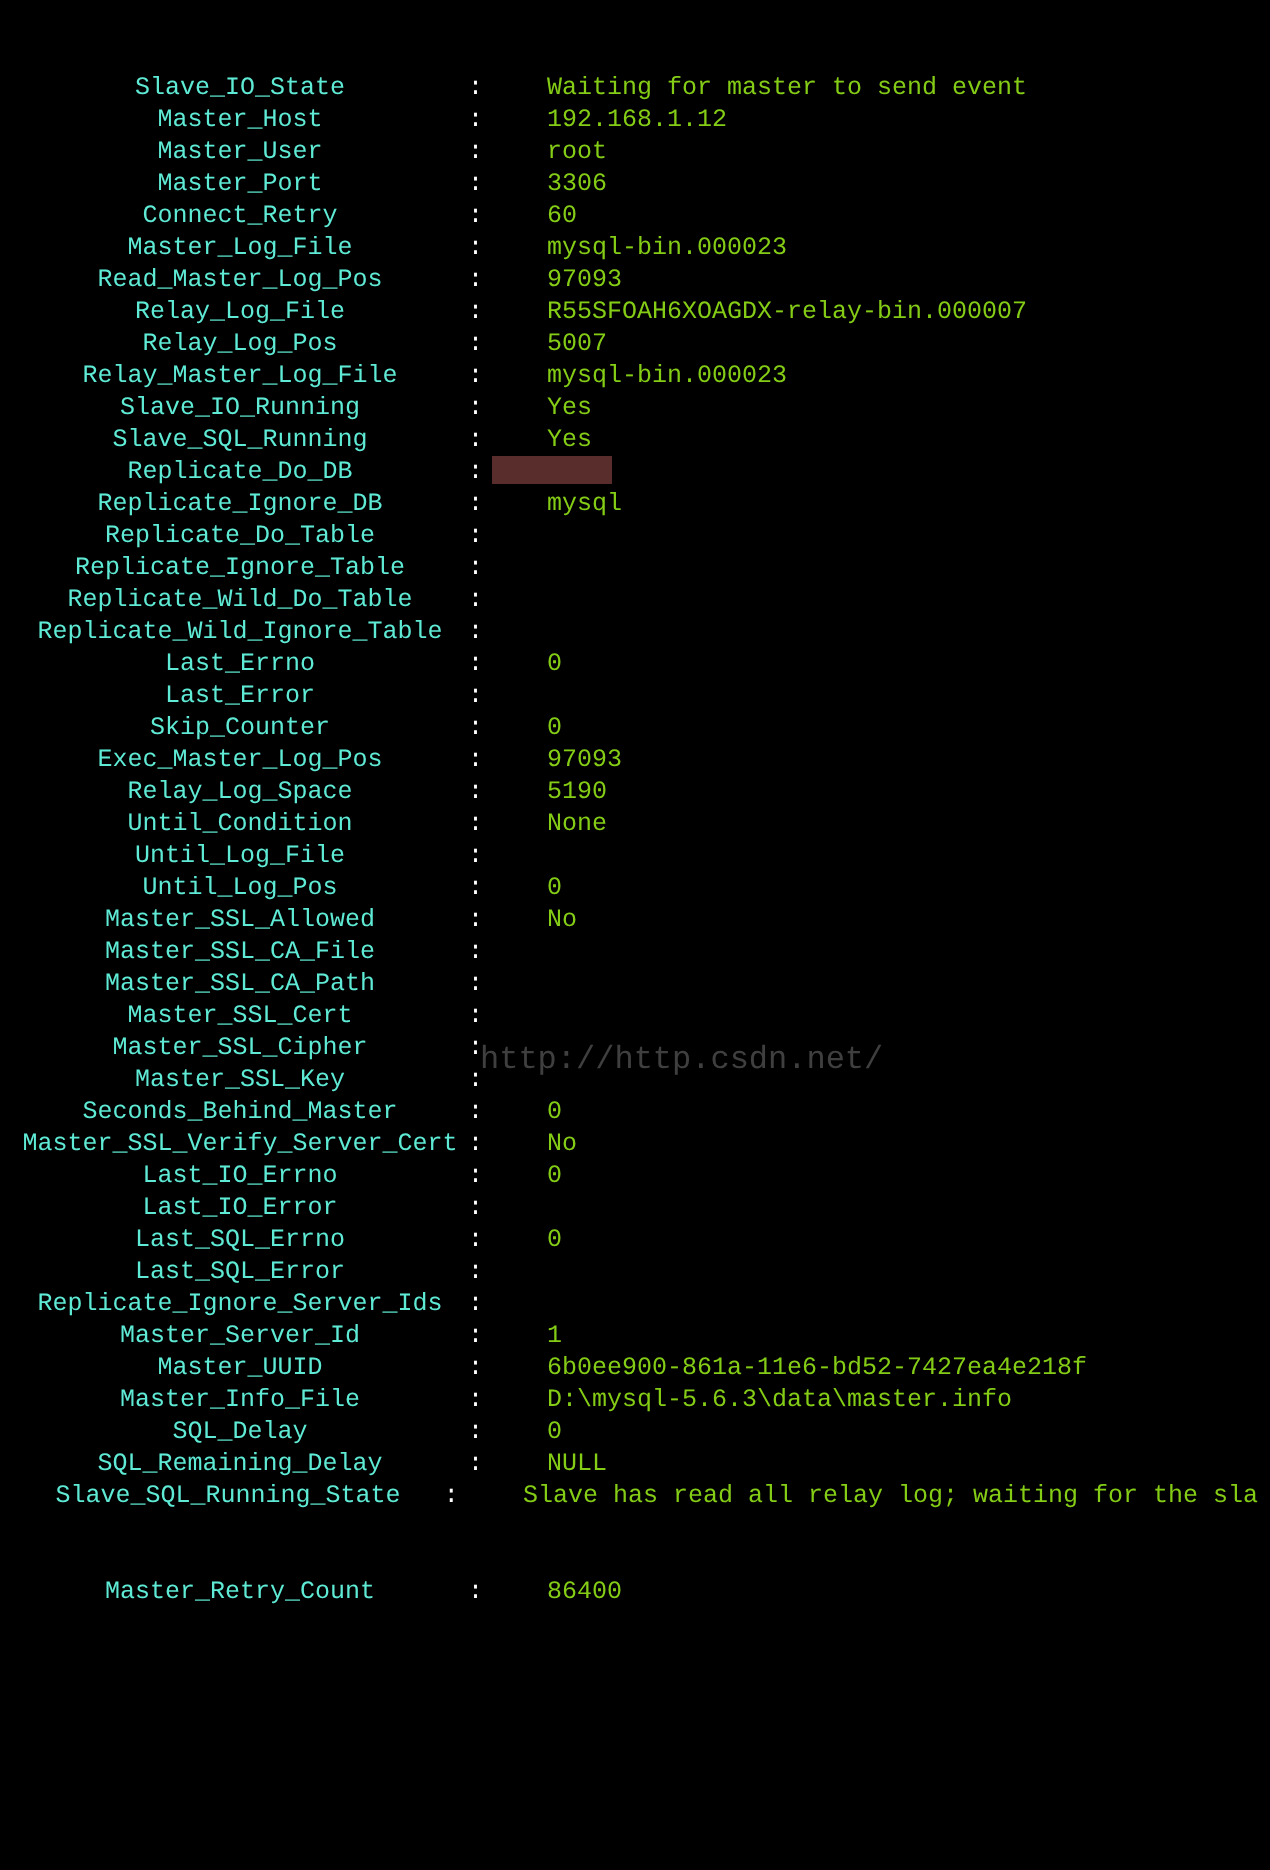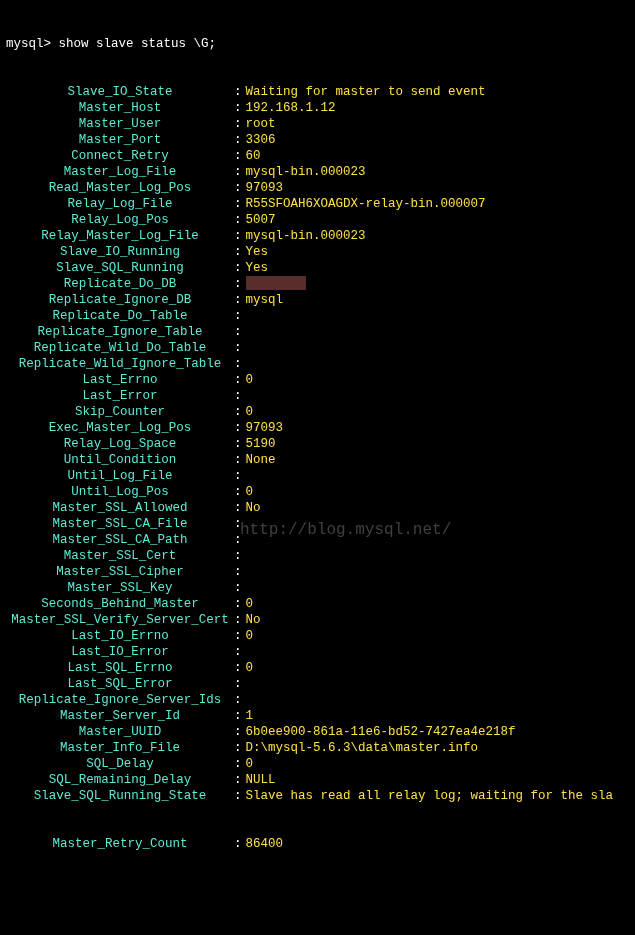--- a/index.html
+++ b/index.html
@@ -25,22 +25,23 @@
   .label {
     display: inline-block;
     width: 228px;
     text-align: center;
     color: #5eead4;
   }
   .colon {
     color: #fff;
   }
   .value {
-    color: #fde047;
+    color: #84cc16;
     padding-left: 4px;
+    margin-left: 28px;
   }
   .prompt-line, .header-line, .footer-line, .wrap-line {
     color: #fff;
   }
   .redacted {
     display: inline-block;
     width: 60px;
     height: 14px;
     background: #5a2d2d;
     vertical-align: middle;
@@ -53,19 +54,18 @@
     font-size: 16px;
     left: 240px;
     top: 522px;
     pointer-events: none;
   }
 </style>
 </head>
 <body>
 
 <div class="terminal">
-  <div class="prompt-line">mysql&gt; show slave status \G;</div>
   <div id="rows-container"><div class="row"><span class="label">Slave_IO_State</span><span class="colon">:</span><span class="value">Waiting for master to send event</span></div><div class="row"><span class="label">Master_Host</span><span class="colon">:</span><span class="value">192.168.1.12</span></div><div class="row"><span class="label">Master_User</span><span class="colon">:</span><span class="value">root</span></div><div class="row"><span class="label">Master_Port</span><span class="colon">:</span><span class="value">3306</span></div><div class="row"><span class="label">Connect_Retry</span><span class="colon">:</span><span class="value">60</span></div><div class="row"><span class="label">Master_Log_File</span><span class="colon">:</span><span class="value">mysql-bin.000023</span></div><div class="row"><span class="label">Read_Master_Log_Pos</span><span class="colon">:</span><span class="value">97093</span></div><div class="row"><span class="label">Relay_Log_File</span><span class="colon">:</span><span class="value">R55SFOAH6XOAGDX-relay-bin.000007</span></div><div class="row"><span class="label">Relay_Log_Pos</span><span class="colon">:</span><span class="value">5007</span></div><div class="row"><span class="label">Relay_Master_Log_File</span><span class="colon">:</span><span class="value">mysql-bin.000023</span></div><div class="row"><span class="label">Slave_IO_Running</span><span class="colon">:</span><span class="value">Yes</span></div><div class="row"><span class="label">Slave_SQL_Running</span><span class="colon">:</span><span class="value">Yes</span></div><div class="row"><span class="label">Replicate_Do_DB</span><span class="colon">:</span><span class="redacted"></span></div><div class="row"><span class="label">Replicate_Ignore_DB</span><span class="colon">:</span><span class="value">mysql</span></div><div class="row"><span class="label">Replicate_Do_Table</span><span class="colon">:</span><span class="value"></span></div><div class="row"><span class="label">Replicate_Ignore_Table</span><span class="colon">:</span><span class="value"></span></div><div class="row"><span class="label">Replicate_Wild_Do_Table</span><span class="colon">:</span><span class="value"></span></div><div class="row"><span class="label">Replicate_Wild_Ignore_Table</span><span class="colon">:</span><span class="value"></span></div><div class="row"><span class="label">Last_Errno</span><span class="colon">:</span><span class="value">0</span></div><div class="row"><span class="label">Last_Error</span><span class="colon">:</span><span class="value"></span></div><div class="row"><span class="label">Skip_Counter</span><span class="colon">:</span><span class="value">0</span></div><div class="row"><span class="label">Exec_Master_Log_Pos</span><span class="colon">:</span><span class="value">97093</span></div><div class="row"><span class="label">Relay_Log_Space</span><span class="colon">:</span><span class="value">5190</span></div><div class="row"><span class="label">Until_Condition</span><span class="colon">:</span><span class="value">None</span></div><div class="row"><span class="label">Until_Log_File</span><span class="colon">:</span><span class="value"></span></div><div class="row"><span class="label">Until_Log_Pos</span><span class="colon">:</span><span class="value">0</span></div><div class="row"><span class="label">Master_SSL_Allowed</span><span class="colon">:</span><span class="value">No</span></div><div class="row"><span class="label">Master_SSL_CA_File</span><span class="colon">:</span><span class="value"></span></div><div class="row"><span class="label">Master_SSL_CA_Path</span><span class="colon">:</span><span class="value"></span></div><div class="row"><span class="label">Master_SSL_Cert</span><span class="colon">:</span><span class="value"></span></div><div class="row"><span class="label">Master_SSL_Cipher</span><span class="colon">:</span><span class="value"></span></div><div class="row"><span class="label">Master_SSL_Key</span><span class="colon">:</span><span class="value"></span></div><div class="row"><span class="label">Seconds_Behind_Master</span><span class="colon">:</span><span class="value">0</span></div><div class="row"><span class="label">Master_SSL_Verify_Server_Cert</span><span class="colon">:</span><span class="value">No</span></div><div class="row"><span class="label">Last_IO_Errno</span><span class="colon">:</span><span class="value">0</span></div><div class="row"><span class="label">Last_IO_Error</span><span class="colon">:</span><span class="value"></span></div><div class="row"><span class="label">Last_SQL_Errno</span><span class="colon">:</span><span class="value">0</span></div><div class="row"><span class="label">Last_SQL_Error</span><span class="colon">:</span><span class="value"></span></div><div class="row"><span class="label">Replicate_Ignore_Server_Ids</span><span class="colon">:</span><span class="value"></span></div><div class="row"><span class="label">Master_Server_Id</span><span class="colon">:</span><span class="value">1</span></div><div class="row"><span class="label">Master_UUID</span><span class="colon">:</span><span class="value">6b0ee900-861a-11e6-bd52-7427ea4e218f</span></div><div class="row"><span class="label">Master_Info_File</span><span class="colon">:</span><span class="value">D:\mysql-5.6.3\data\master.info</span></div><div class="row"><span class="label">SQL_Delay</span><span class="colon">:</span><span class="value">0</span></div><div class="row"><span class="label">SQL_Remaining_Delay</span><span class="colon">:</span><span class="value">NULL</span></div><div class="row"><span class="label">Slave_SQL_Running_State</span><span class="colon">:</span><span class="value">Slave has read all relay log; waiting for the sla</span></div></div>
   <div id="rows-container2"><div class="row"><span class="label">Master_Retry_Count</span><span class="colon">:</span><span class="value">86400</span></div></div>
   
-  <div class="watermark">http://blog.mysql.net/</div>
+  <div class="watermark">http://http.csdn.net/</div>
   
 </div>
 
 </body></html>

